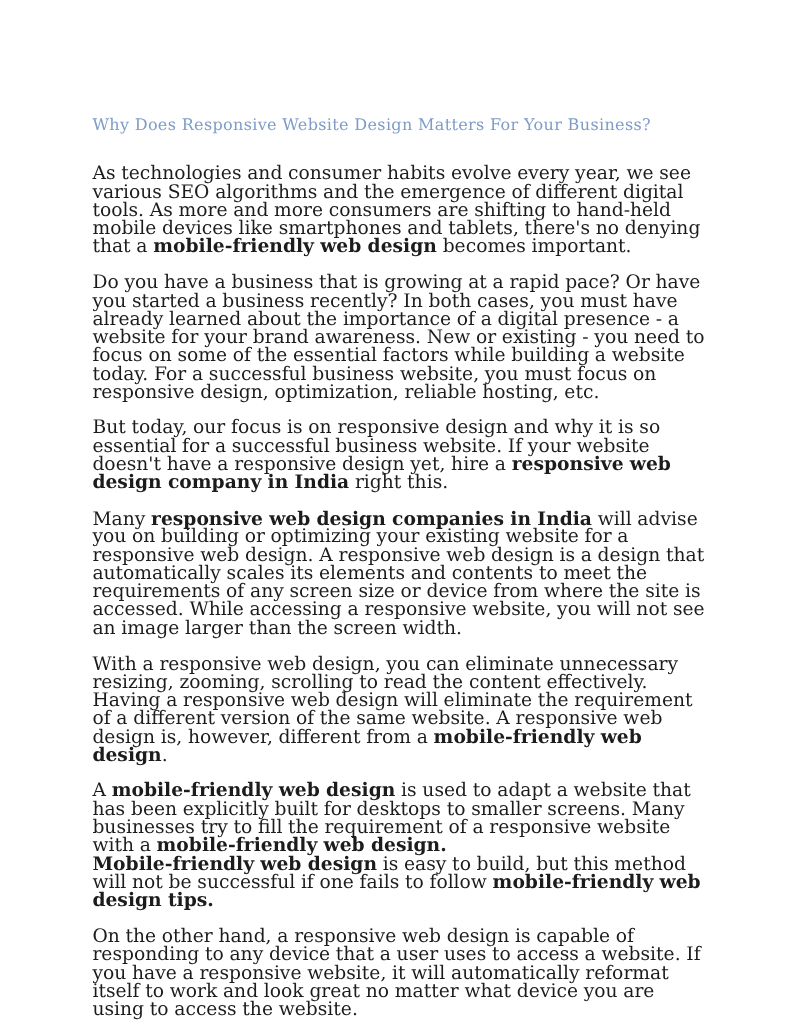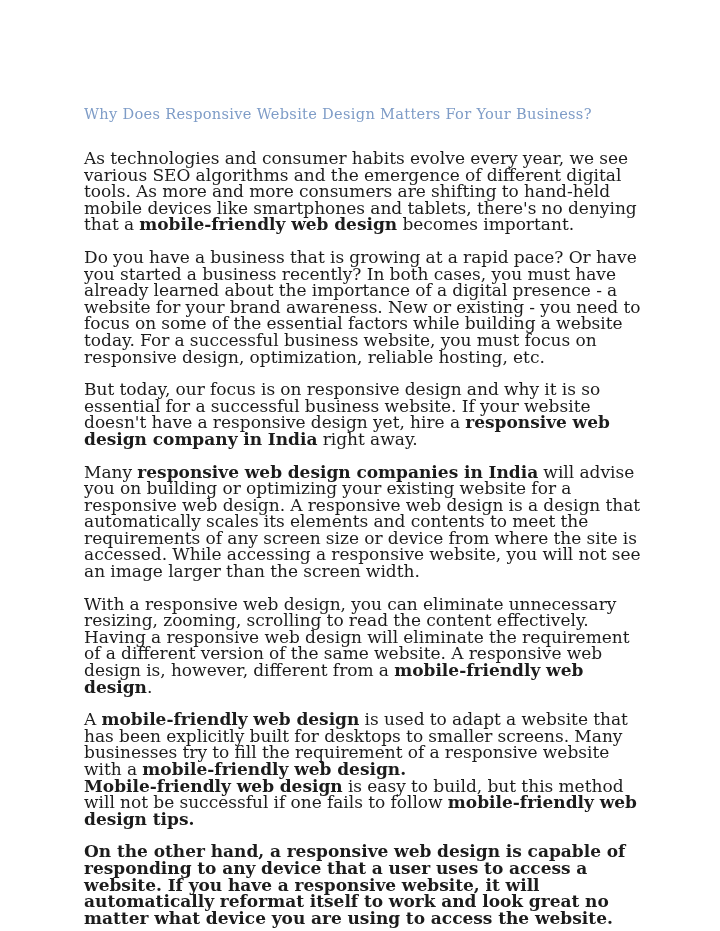--- a/index.html
+++ b/index.html
@@ -47,21 +47,20 @@
     font-size: 17px;
     font-weight: 400;
     line-height: 16.6px;
     margin: 0 0 16px 0;
     text-align: left;
     word-spacing: -0.2px;
   }
 
   .para:last-of-type {
     margin-bottom: 10px;
-    font-weight: bold;
   }
 
   .para b {
     font-weight: 700;
   }
 
   .section-heading {
     color: #7e9cc7;
     font-family: "DejaVu Serif", "Liberation Serif", serif;
     font-size: 11.8px;
@@ -75,21 +74,21 @@
 <body>
 
 <div class="page" style="background: rgb(255, 255, 255);">
   <div class="content">
 
     <h1 class="doc-title" style="color: rgb(126, 156, 199);">Why Does Responsive Website Design Matters For Your Business?</h1>
 
     <div id="paragraphs">
         <p class="para" style="color: rgb(28, 28, 28);"><span>As technologies and consumer habits evolve every year, we see various SEO algorithms and the emergence of different digital tools. As more and more consumers are shifting to hand-held mobile devices like smartphones and tablets, there's no denying that a </span><b>mobile-friendly web design</b><span> becomes important.</span></p>
         <p class="para" style="color: rgb(28, 28, 28);"><span>Do you have a business that is growing at a rapid pace? Or have you started a business recently? In both cases, you must have already learned about the importance of a digital presence - a website for your brand awareness. New or existing - you need to focus on some of the essential factors while building a website today. For a successful business website, you must focus on responsive design, optimization, reliable hosting, etc.</span></p>
-        <p class="para" style="color: rgb(28, 28, 28);"><span>But today, our focus is on responsive design and why it is so essential for a successful business website. If your website doesn't have a responsive design yet, hire a </span><b>responsive web design company in India</b><span> right away.</span></p>
+        <p class="para" style="color: rgb(28, 28, 28);"><span>But today, our focus is on responsive design and why it is so essential for a successful business website. If your website doesn't have a responsive design yet, hire a </span><b>responsive web design company in India</b><span> right this.</span></p>
         <p class="para" style="color: rgb(28, 28, 28);"><span>Many </span><b>responsive web design companies in India</b><span> will advise you on building or optimizing your existing website for a responsive web design. A responsive web design is a design that automatically scales its elements and contents to meet the requirements of any screen size or device from where the site is accessed. While accessing a responsive website, you will not see an image larger than the screen width.</span></p>
         <p class="para" style="color: rgb(28, 28, 28);"><span>With a responsive web design, you can eliminate unnecessary resizing, zooming, scrolling to read the content effectively. Having a responsive web design will eliminate the requirement of a different version of the same website. A responsive web design is, however, different from a </span><b>mobile-friendly web design</b><span>.</span></p>
         <p class="para" style="color: rgb(28, 28, 28);"><span>A </span><b>mobile-friendly web design</b><span> is used to adapt a website that has been explicitly built for desktops to smaller screens. Many businesses try to fill the requirement of a responsive website with a </span><b>mobile-friendly web design.</b><br><b>Mobile-friendly web design</b><span> is easy to build, but this method will not be successful if one fails to follow </span><b>mobile-friendly web design tips.</b></p>
         <p class="para" style="color: rgb(28, 28, 28);"><span>On the other hand, a responsive web design is capable of responding to any device that a user uses to access a website. If you have a responsive website, it will automatically reformat itself to work and look great no matter what device you are using to access the website.</span></p>
       </div>
 
 
   </div>
 </div>
 

